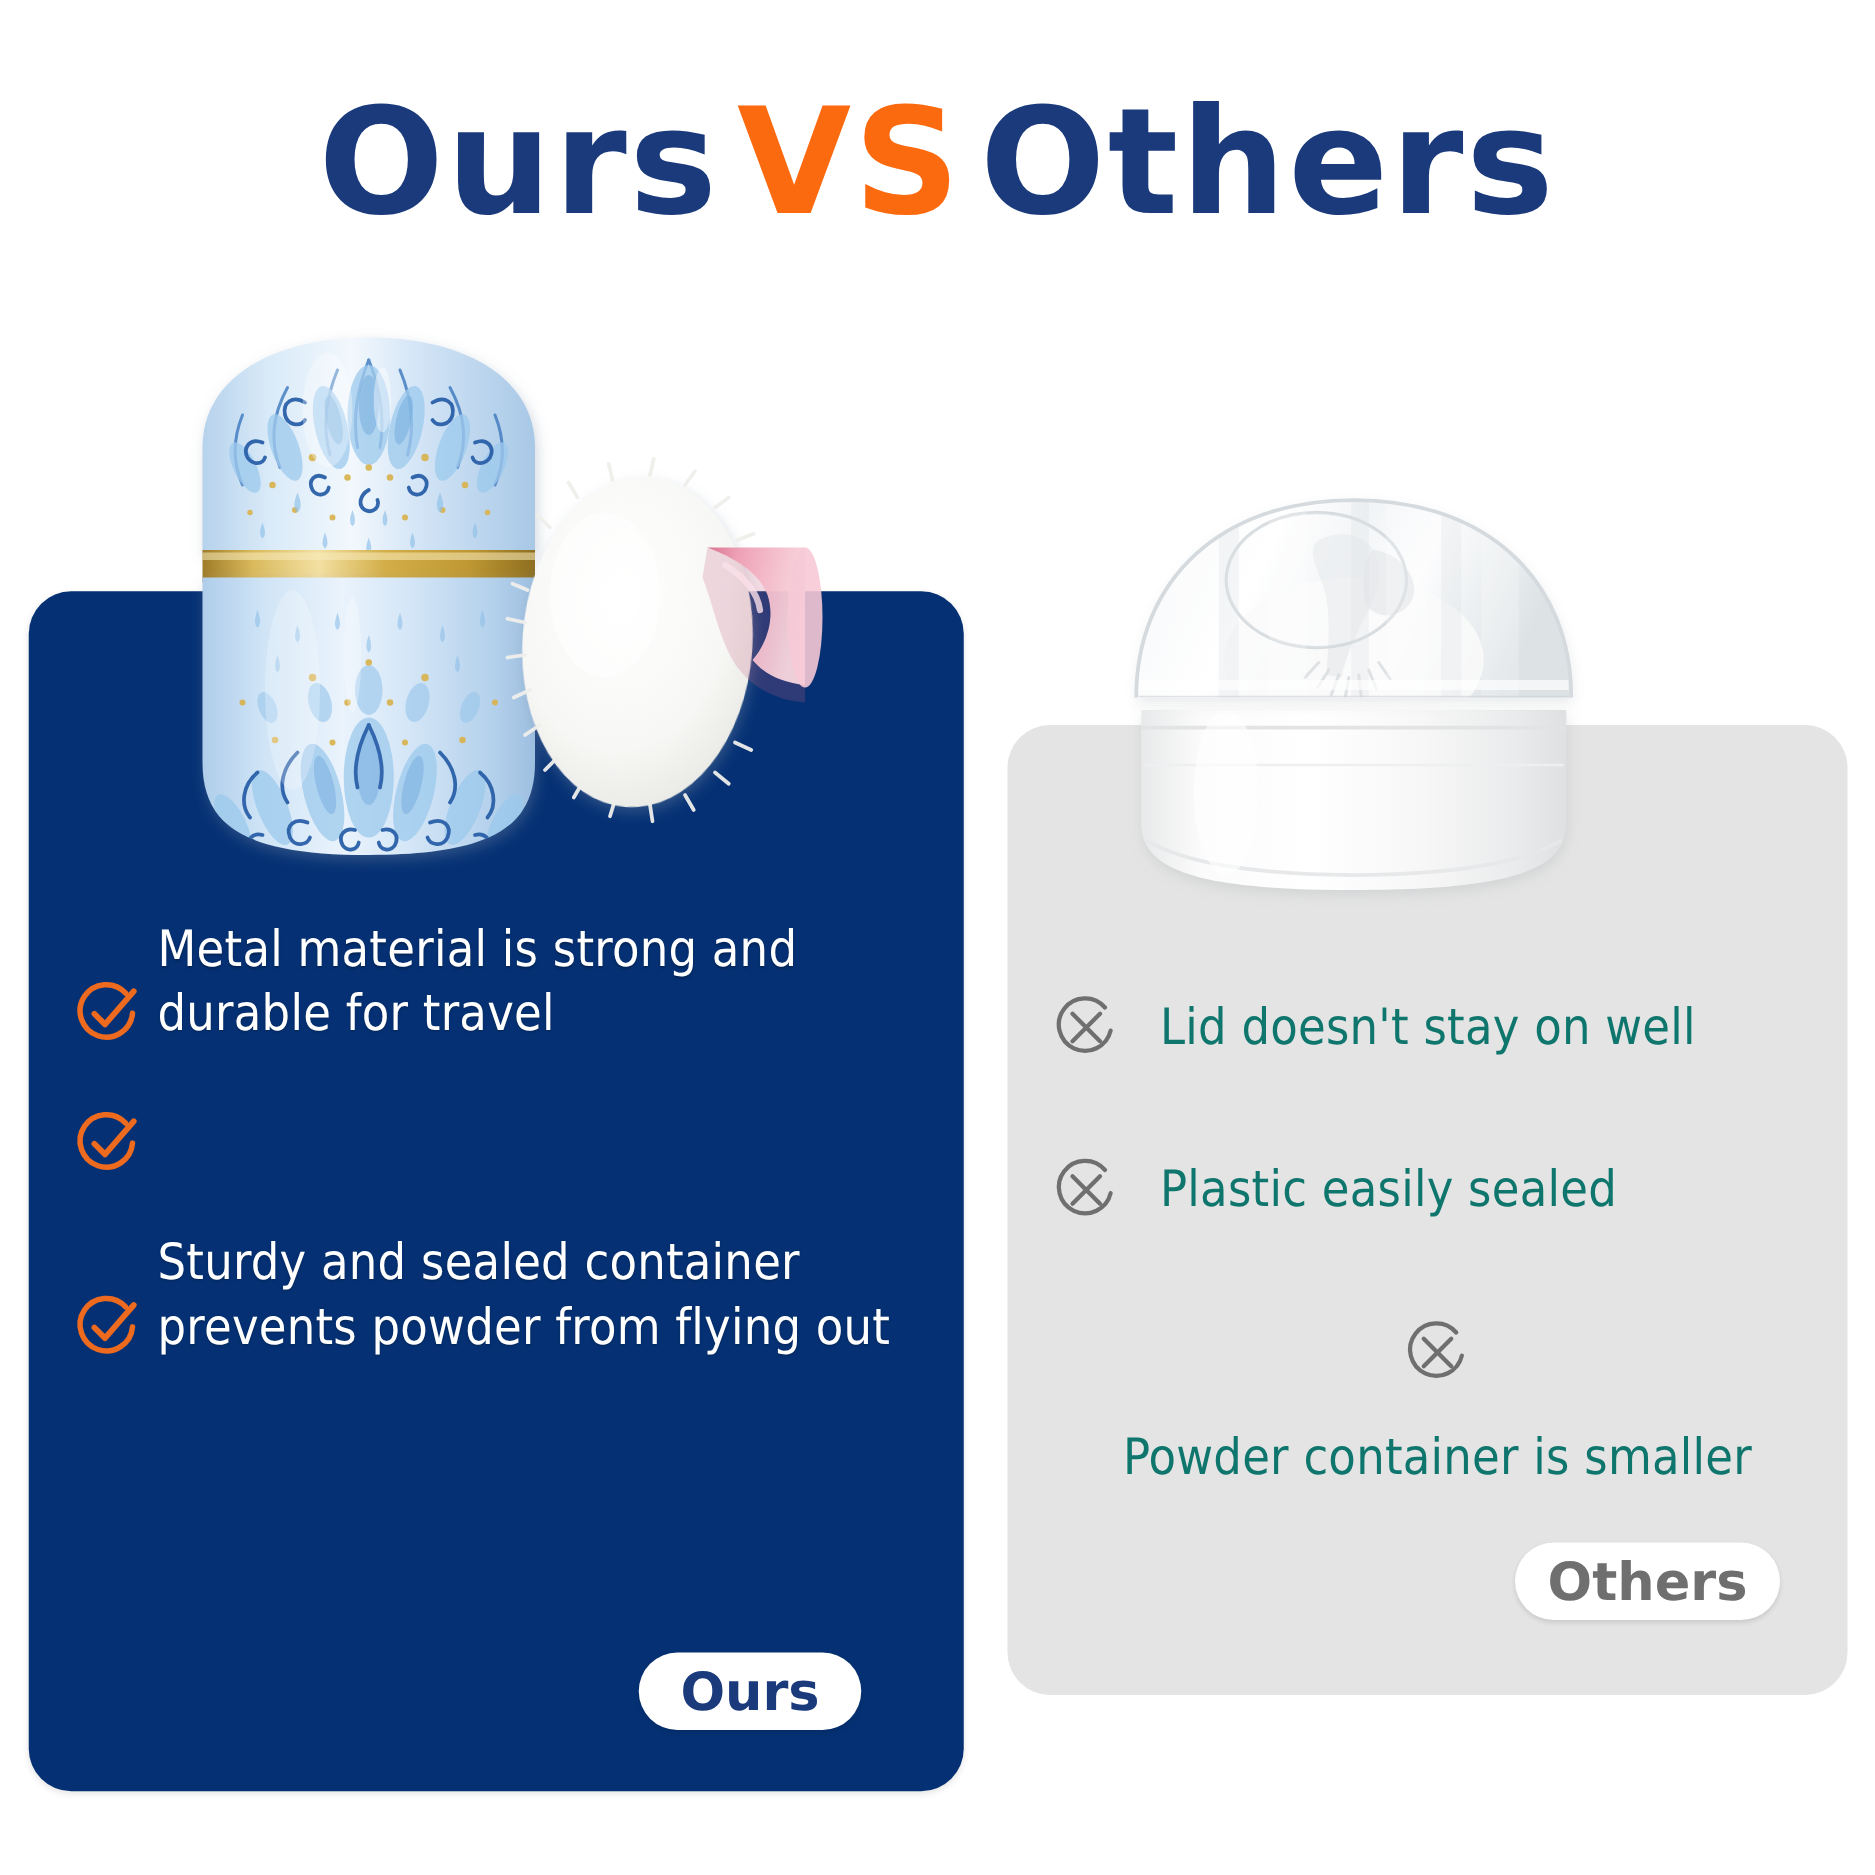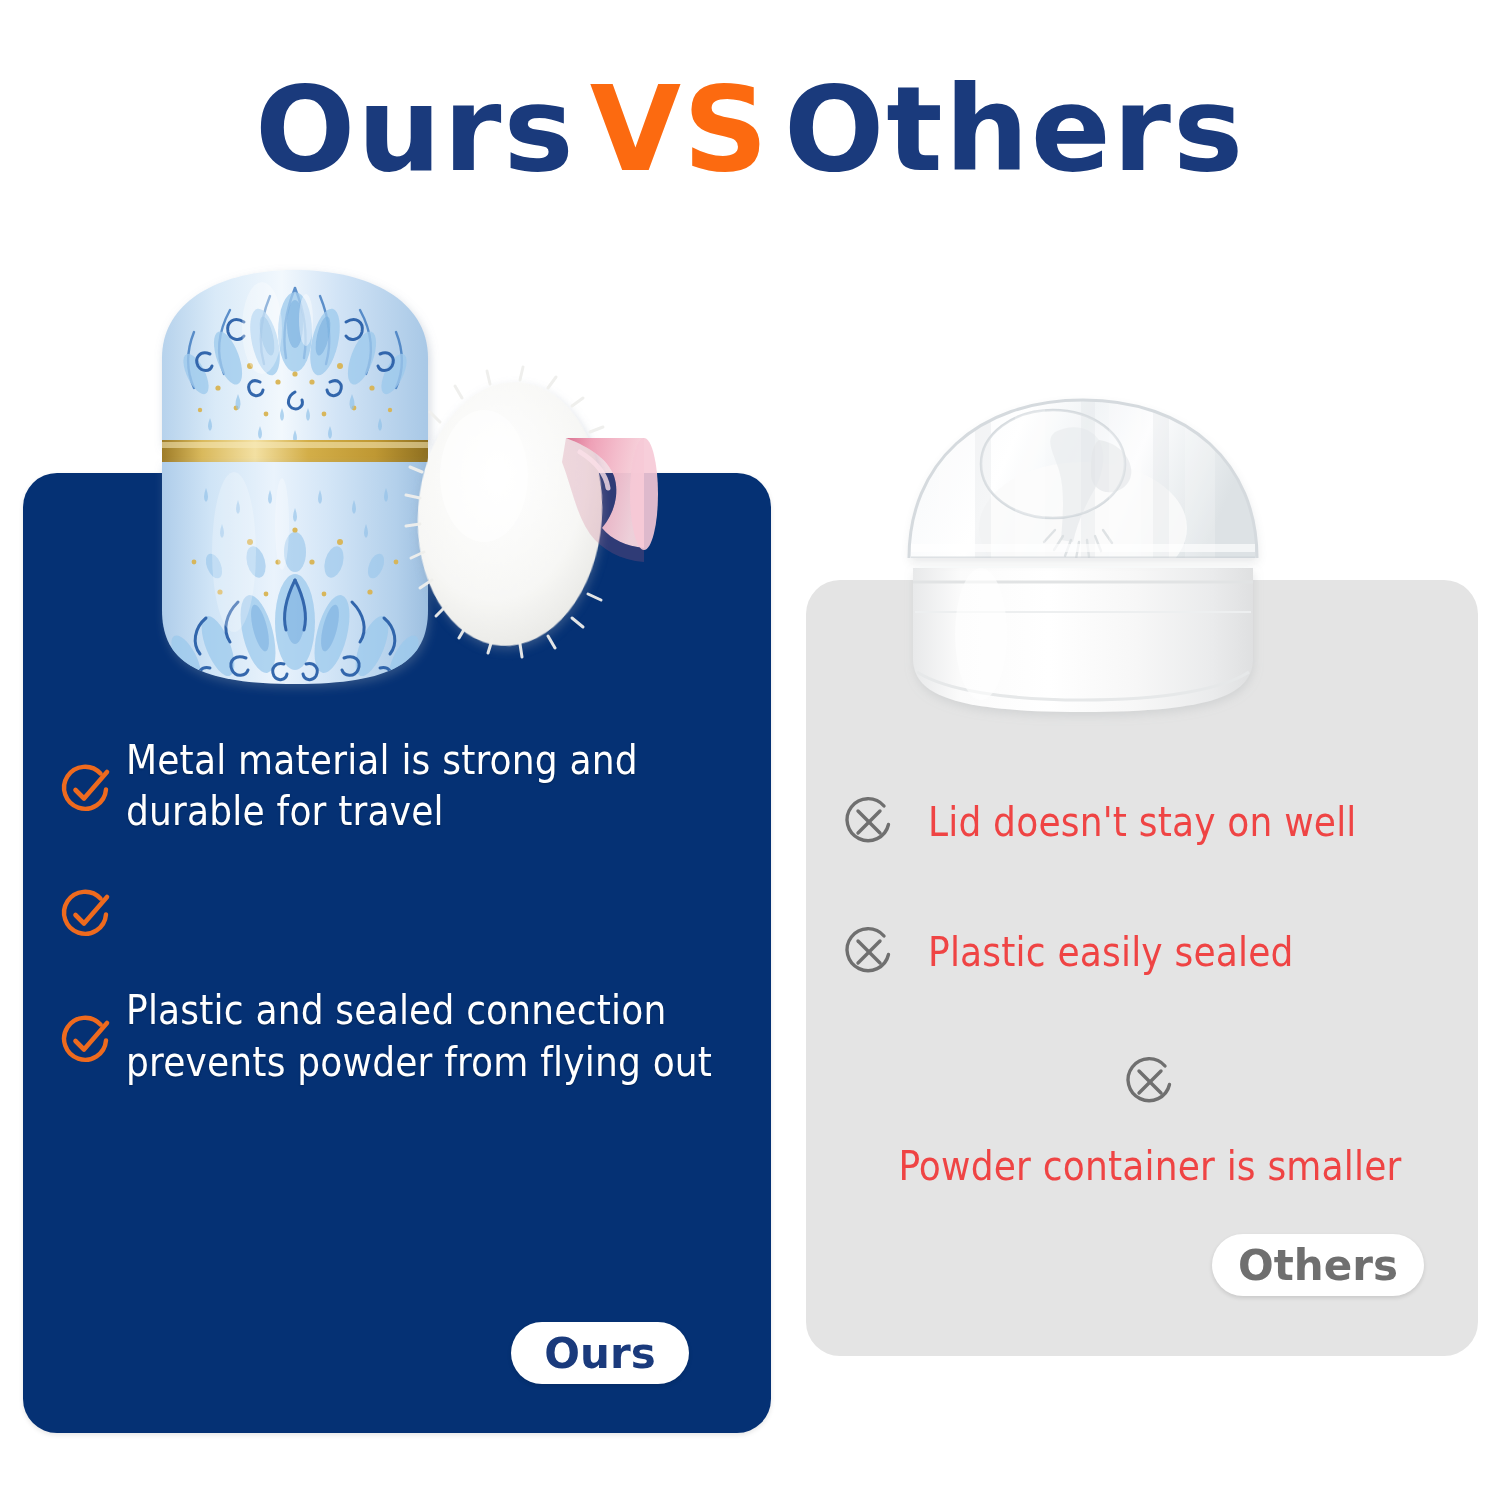--- a/index.html
+++ b/index.html
@@ -37,42 +37,42 @@
     position:absolute;
     left:806px; top:580px; width:672px; height:776px;
     background:#E4E4E4;
     border-radius:34px;
   }
 
   
   .list-ours {
     position:absolute; left:60px; top:735px; width:690px;
   }
-  .row-ours { display:flex; align-items:center; margin-bottom:44px; }
+  .row-ours { display:flex; align-items:flex-end; margin-bottom:44px; }
   .row-ours:last-child { margin-bottom:0; }
   .ico-wrap { flex:0 0 66px; padding-top:6px; }
   .txt-ours {
     color:#FFFFFF;
     font-family:"DejaVu Sans Condensed","DejaVu Sans", sans-serif;
     font-size:40px;
     line-height:1.28;
     font-weight:500;
     letter-spacing:0.2px;
     text-shadow:0 1px 2px rgba(0,0,0,0.28);
     max-width:610px;
   }
 
   .list-others {
     position:absolute; left:840px; top:793px; width:620px;
   }
   .row-others { display:flex; align-items:center; margin-bottom:72px; }
   .row-others:last-child { margin-bottom:0;flex-direction:column; }
   .ico-wrap-x { flex:0 0 88px; }
   .txt-others {
-    color:#ef4444;
+    color:#0f766e;
     font-family:"DejaVu Sans Condensed","DejaVu Sans", sans-serif;
     font-size:40px;
     line-height:1.25;
     font-weight:400;
     letter-spacing:0.2px;
     white-space:nowrap;
   }
 
   
   .badge {
@@ -440,21 +440,21 @@
       </div>
     </div>
 
     <div class="row-ours">
       <div class="ico-wrap">
         <svg width="54" height="54" viewBox="0 0 54 54">
           <path d="M40.5,11.5 A21,21 0 1 0 46,27.5" fill="none" stroke="#EE6A1E" stroke-width="4.4" stroke-linecap="round"></path>
           <path d="M15.5,28 L24,36.5 L47,10" fill="none" stroke="#EE6A1E" stroke-width="4.6" stroke-linecap="round" stroke-linejoin="round"></path>
         </svg>
       </div>
-      <div class="txt-ours">Plastic and sealed connection prevents powder from flying out</div>
+      <div class="txt-ours">Sturdy and sealed container prevents powder from flying out</div>
     </div>
 
   </div>
 
   <div class="list-others">
 
     <div class="row-others">
       <div class="ico-wrap-x">
         <svg width="58" height="58" viewBox="0 0 58 58">
           <path d="M44,13 A21,21 0 1 0 48.5,31.5" fill="none" stroke="#6F6F6F" stroke-width="3.4" stroke-linecap="round"></path>

